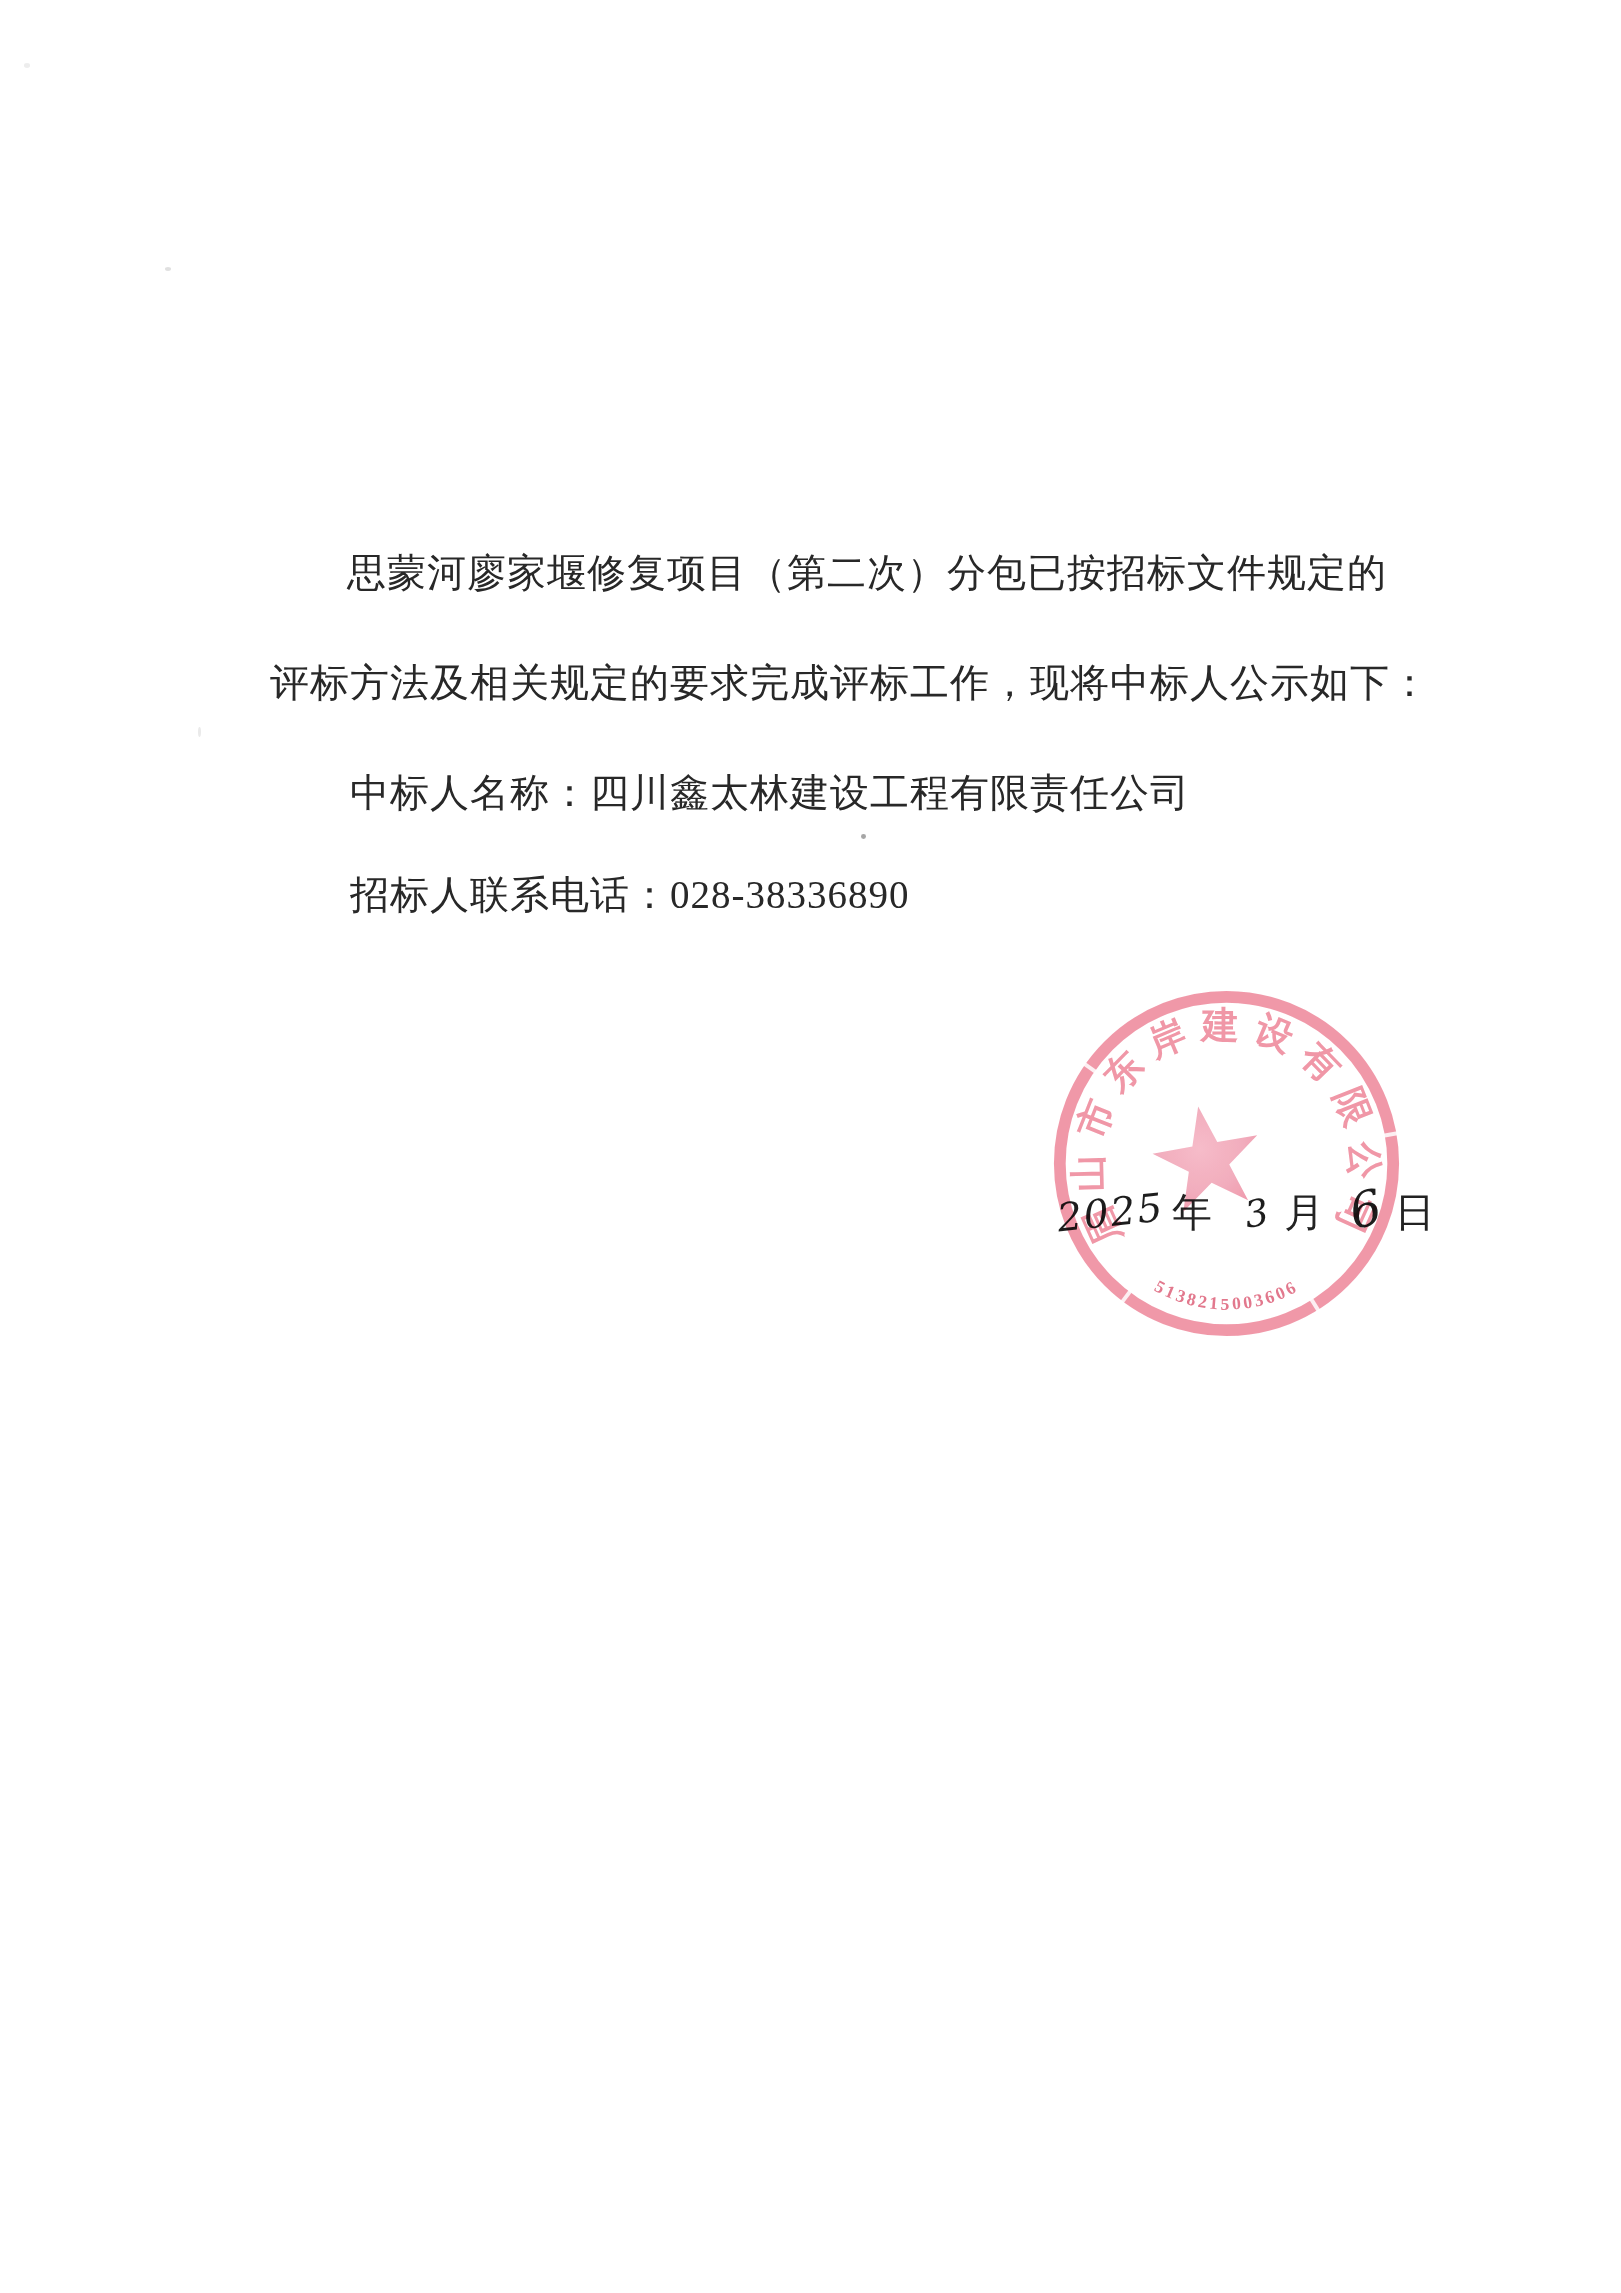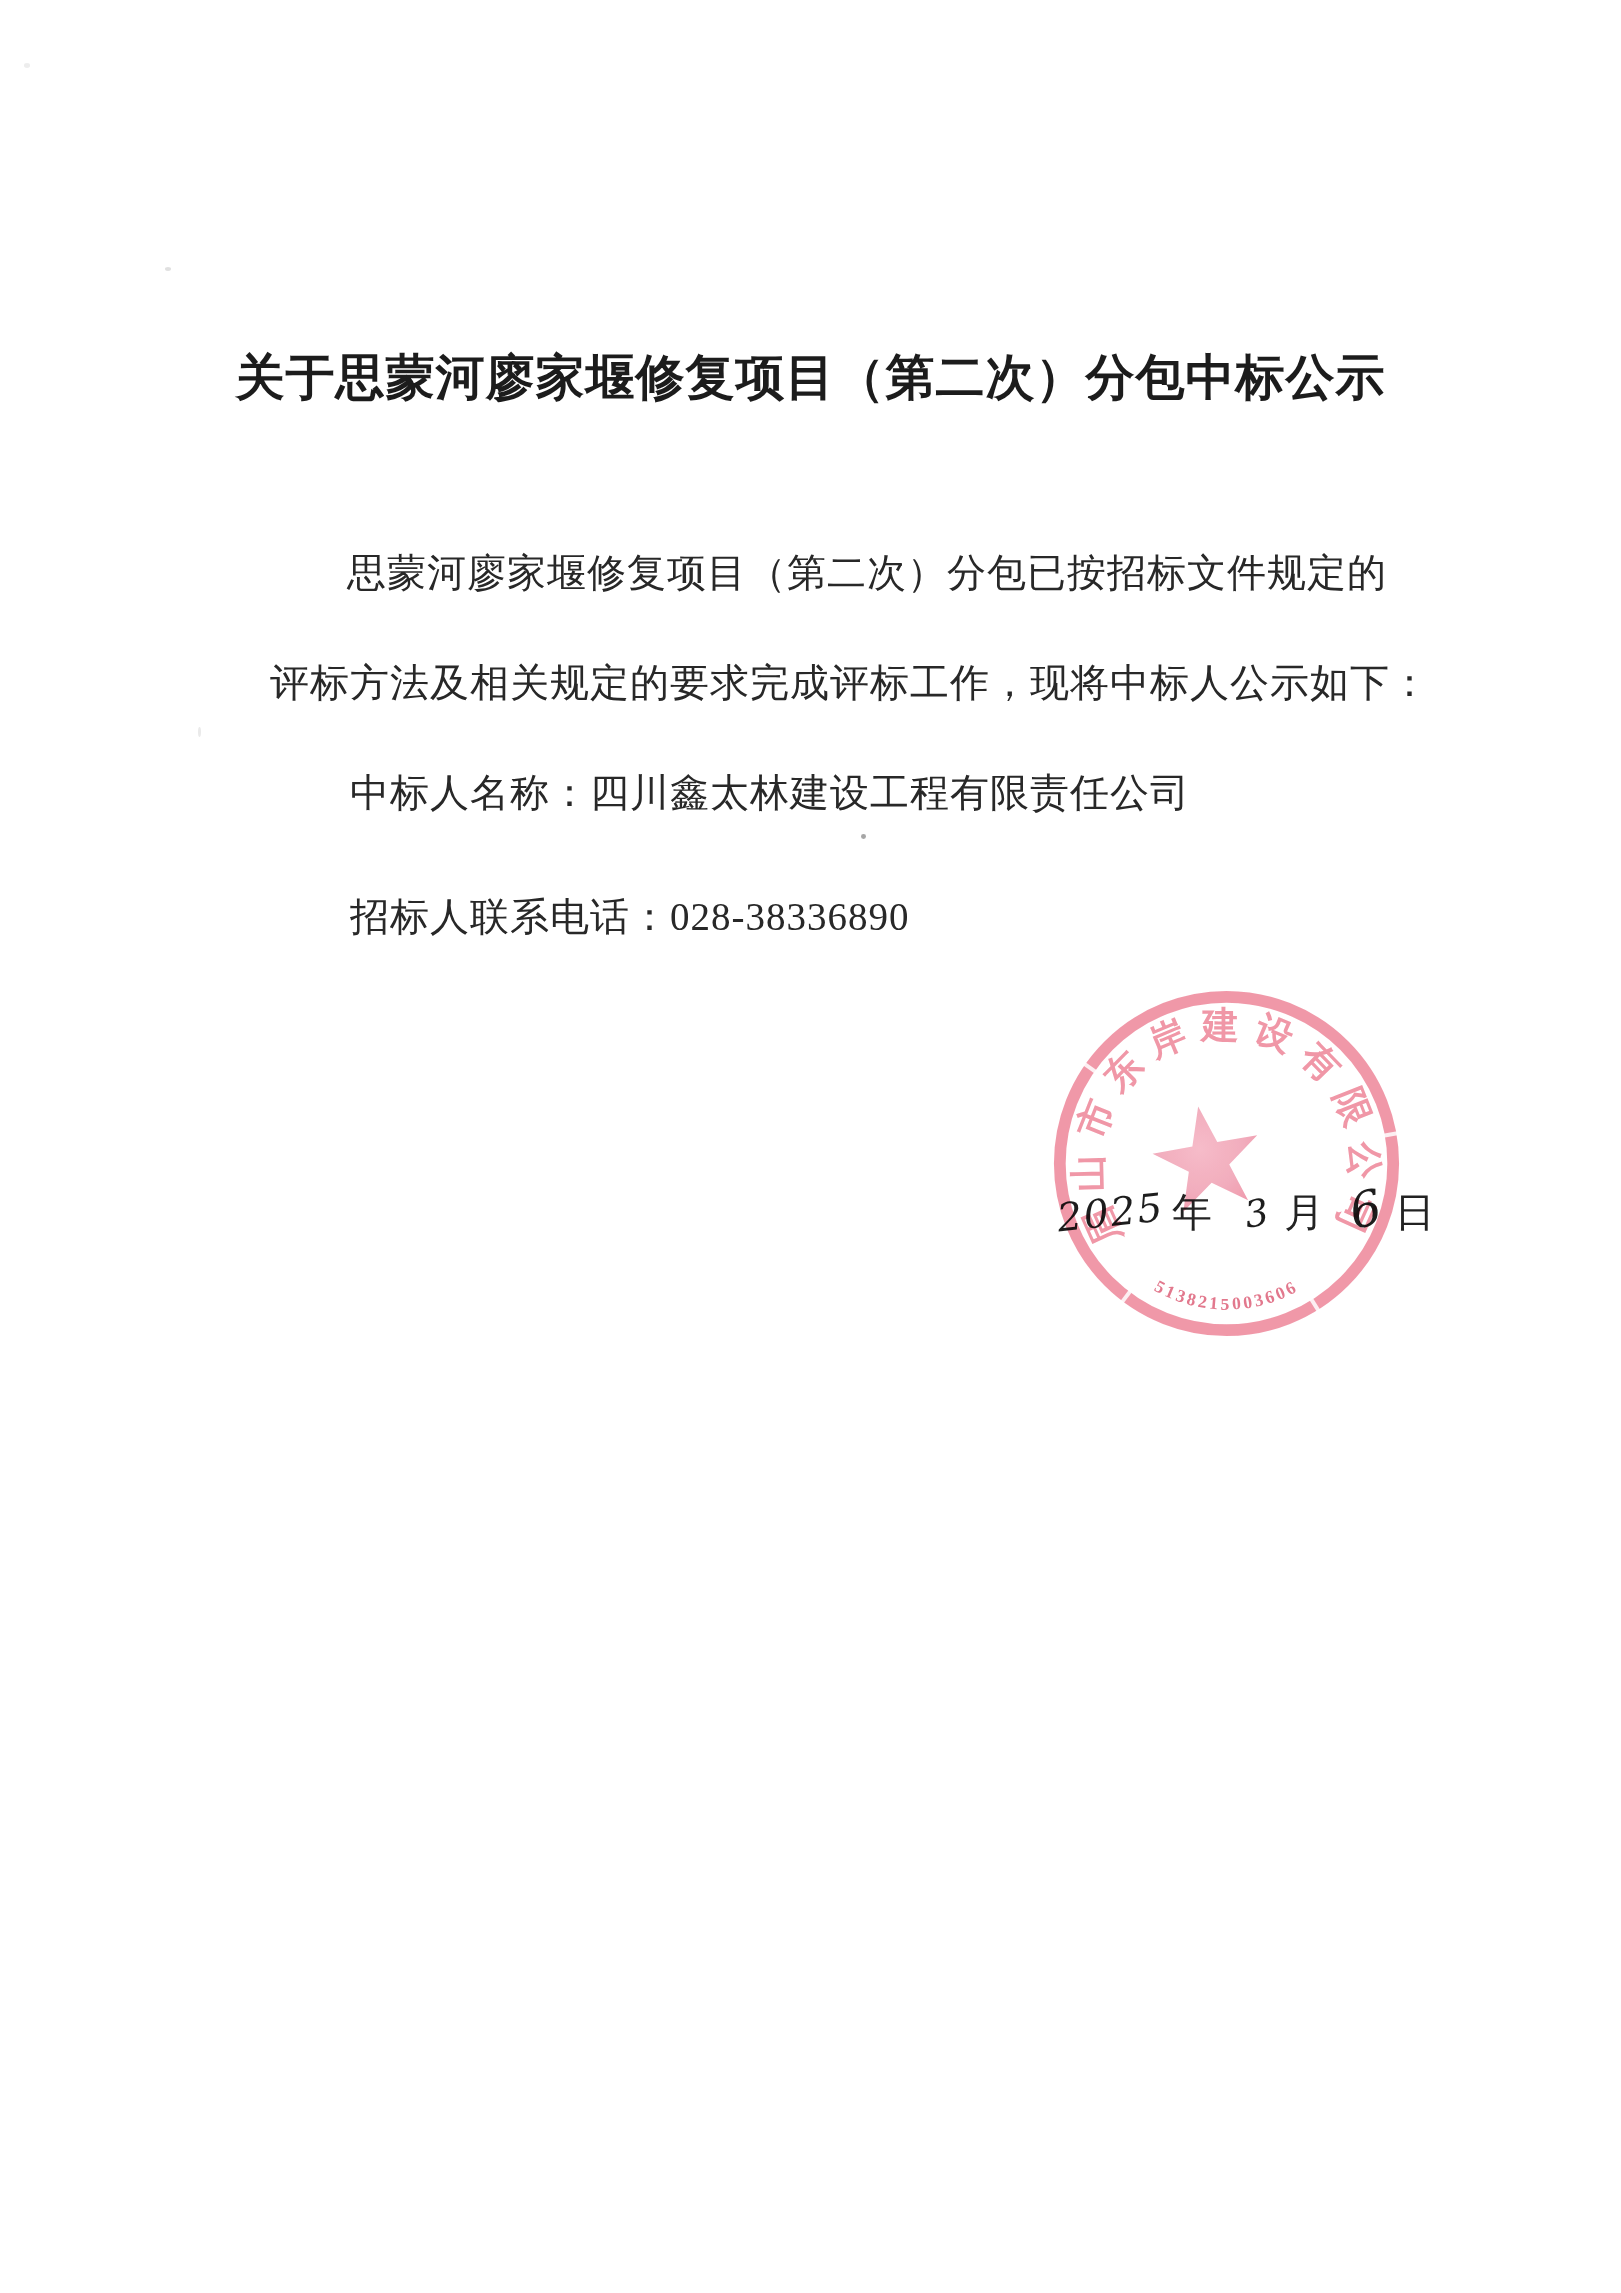--- a/index.html
+++ b/index.html
@@ -15,21 +15,21 @@
     letter-spacing:1px; white-space:nowrap;
   }
   .line {
     position:absolute; margin:17px;
     font-size:39px; color:#282828; letter-spacing:1px;
     white-space:nowrap; line-height:1.15;
   }
   .p1 { left:330px; top:534px; }
   .p2 { left:253px; top:644px; }
   .p3 { left:333px; top:754px; }
-  .p4 { left:333px; top:878px; }
+  .p4 { left:333px; top:856px; }
   .sig { left:763px; top:1083px; }
   .date-line {
     position:absolute; left:1057px; top:1181px;
     display:flex; align-items:baseline; white-space:nowrap;
     color:#1f1f1f;
   }
   .hand {
     font-family:"DejaVu Serif", serif; font-style:italic;
     color:#1d1d1d; display:inline-block;
   }
@@ -58,21 +58,20 @@
   .speck-a { left:861px;  top:834px;  width:4.9px;  height:4.9px; opacity:.65; }
   .speck-b { left:165px;  top:267px;  width:5.9px;  height:3.9px; opacity:.30; background:#999; }
   .speck-c { left:198px;  top:727px;  width:2.9px;  height:9.8px; opacity:.25; background:#aaa; }
   .speck-d { left:23.5px;   top:63px;   width:6.9px;  height:4.9px; opacity:.18; background:#9a9a9a; }
 </style>
 </head>
 <body>
 
 <div class="page">
 
-  <h1 class="doc-title">关于思蒙河廖家堰修复项目（第二次）分包中标公示</h1>
 
   <p class="line p1">思蒙河廖家堰修复项目（第二次）分包已按招标文件规定的</p>
   <p class="line p2">评标方法及相关规定的要求完成评标工作，现将中标人公示如下：</p>
   <p class="line p3">中标人名称：四川鑫太林建设工程有限责任公司</p>
   <p class="line p4">招标人联系电话：028-38336890</p>
 
 
   <div class="date-line">
     <span class="hand hand-year">2025</span>
     <span class="printed gap-lg">年</span>

